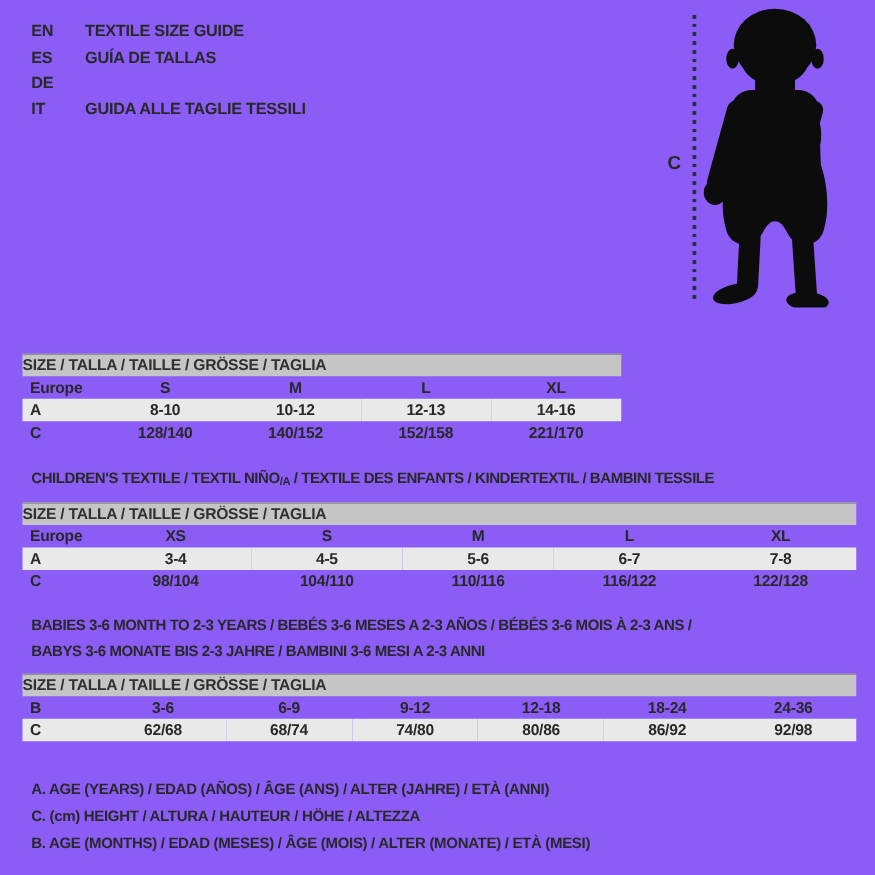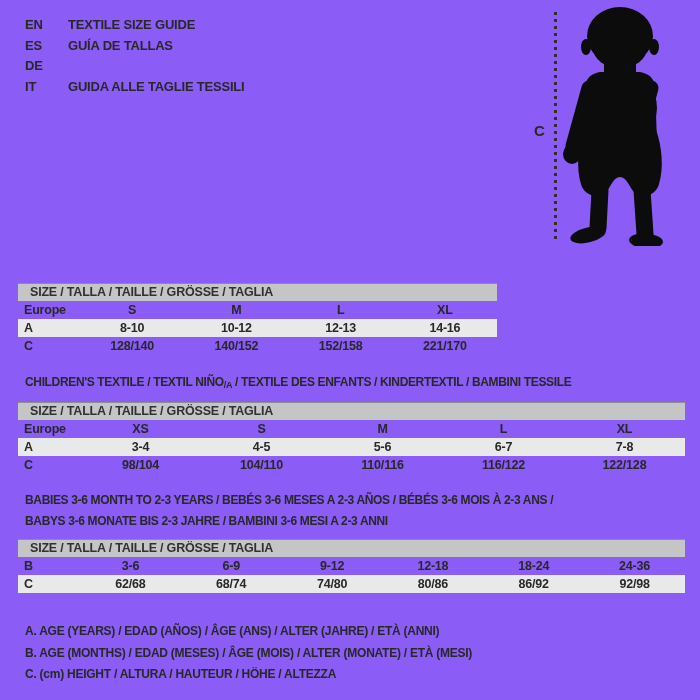--- a/index.html
+++ b/index.html
@@ -30,21 +30,21 @@
   #t3-title { top:490px; line-height:20.5px; }
   .subscr { font-size:9px; vertical-align:-2px; }
 
   
   .size-block { position:absolute; left:18px; }
   #t1 { top:283px; width:479px; }
   #t2 { top:402px; width:667px; }
   #t3 { top:539px; width:667px; }
   .size-bar {
     height:18px; box-sizing:border-box; background:#c5c5c5; border-top:1px solid #8f8f8f;
-    font-size:12.5px; line-height:17px; padding-left:12px; color:#303030; letter-spacing:-0.2px;
+    font-size:12.5px; line-height:17px; padding-left:0; color:#303030; letter-spacing:-0.2px;
   }
   .size-block table { width:100%; border-collapse:collapse; table-layout:fixed; }
   .size-block col.label-col { width:62px; }
   .size-block td {
     height:18px; padding:0; font-size:12.5px; font-weight:bold;
     text-align:center; line-height:18px; letter-spacing:-0.2px;
   }
   .size-block td.lbl { text-align:left; padding-left:6px;margin-left:24px; }
   .size-block tr:nth-child(2) { background:#e9e9e9; }
 
@@ -208,17 +208,17 @@
           <td>80/86</td>
           <td>86/92</td>
           <td>92/98</td>
         </tr>
       </tbody>
     </table>
   </div>
 
   <div class="footnotes">
     <div>A. AGE (YEARS) / EDAD (AÑOS) / ÂGE (ANS) / ALTER (JAHRE) / ETÀ (ANNI)</div>
+    <div>C. (cm) HEIGHT / ALTURA / HAUTEUR / HÖHE / ALTEZZA</div>
     <div>B. AGE (MONTHS) / EDAD (MESES) / ÂGE (MOIS) / ALTER (MONATE) / ETÀ (MESI)</div>
-    <div>C. (cm) HEIGHT / ALTURA / HAUTEUR / HÖHE / ALTEZZA</div>
   </div>
 
 </div>
 
 </body></html>

